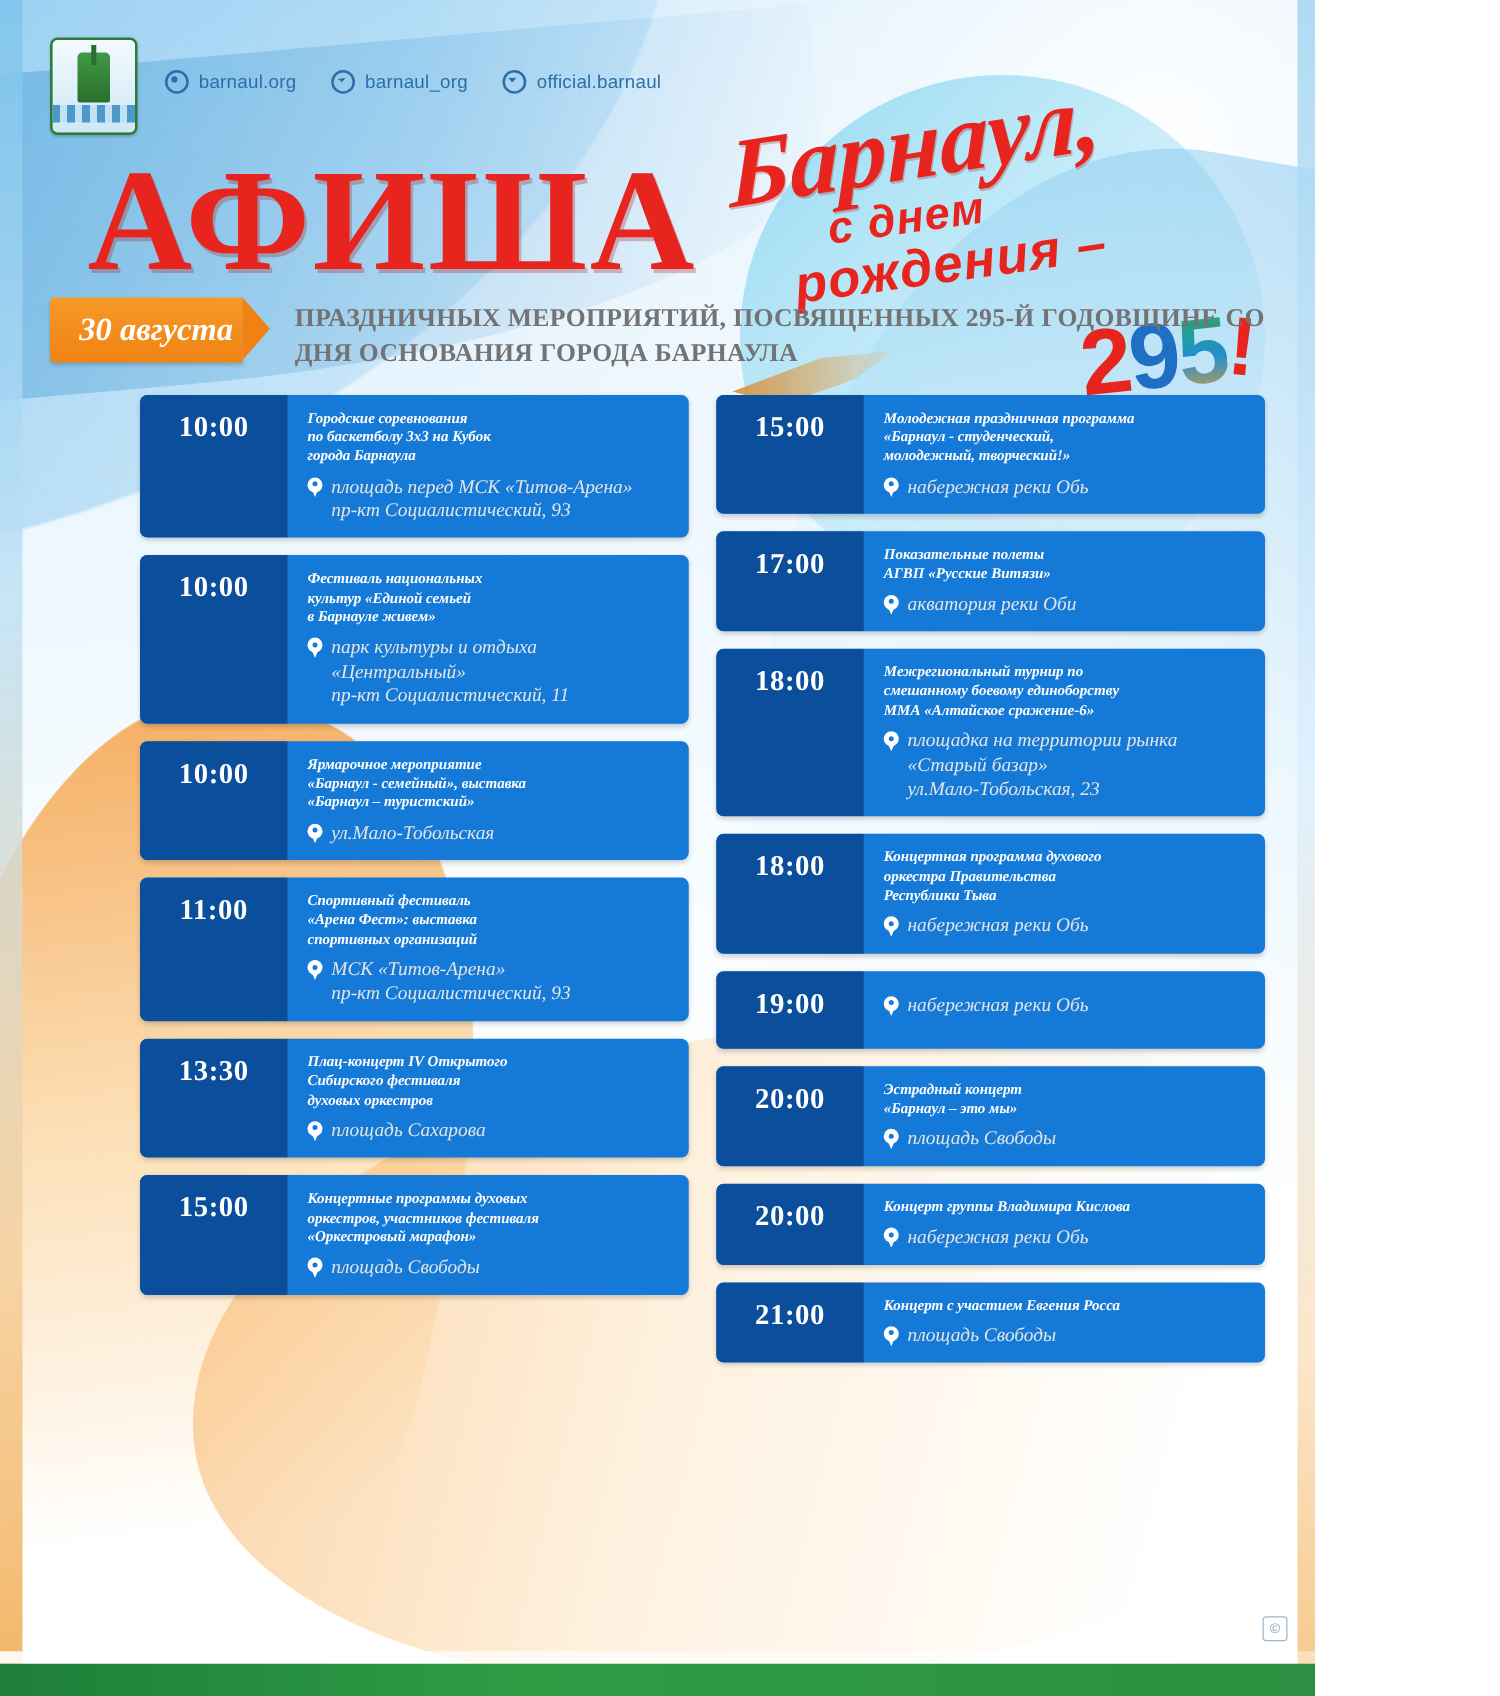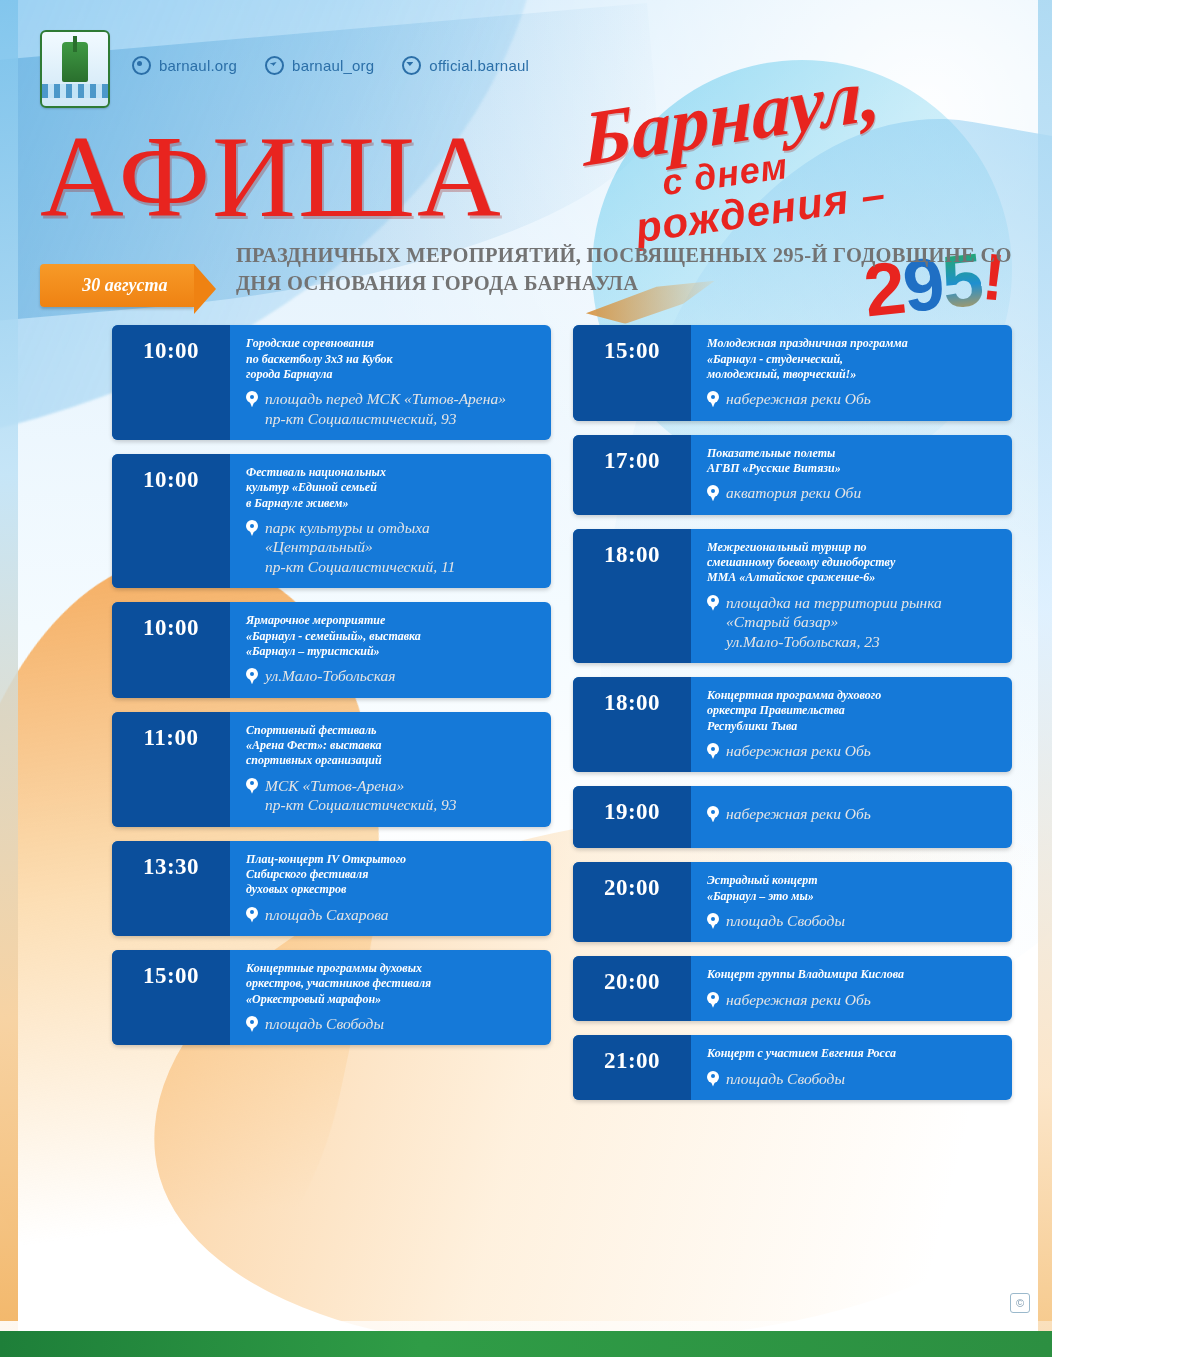--- a/index.html
+++ b/index.html
@@ -193,25 +193,26 @@
   
   .title-row {
     position: relative;
     margin-top: 14px;
     padding: 0 40px;
     display: flex;
     align-items: flex-start;
   }
   .afisha {
     font-family: "Liberation Serif", serif;
-    font-weight: normal;
+    font-weight: bold;
     font-size: 116px;
     line-height: 0.95;
     letter-spacing: 2px;
     color: #e8241f;
+    margin-left: 30px;
     text-shadow: 2px 3px 0 rgba(160,20,15,0.28);
   }
   .birthday-logo {
     position: absolute;
     right: 48px; top: -54px;
     width: 430px; height: 260px;
     color: #e8241f;
     transform: rotate(-2deg);
   }
   .bl-line1 {
@@ -285,28 +286,27 @@
   
   .sub-row {
     position: relative;
     margin-top: 6px;
     padding-left: 40px;
     display: flex;
     align-items: flex-start;
   }
   .date-badge {
     position: relative;
-    margin-top: 26px;
     width: 200px;
     background: linear-gradient(180deg,#f79a28,#ef8212);
     color: #ffffff;
     font-family: "Liberation Serif", serif;
     font-style: italic;
     font-weight: bold;
-    font-size: 18px;
+    font-size: 26px;
     text-align: center;
     padding: 11px 0 11px 16px;
     border-radius: 4px 0 0 4px;
     box-shadow: 0 2px 3px rgba(0,0,0,.2);
   }
   .date-badge:after {
     content: "";
     position: absolute;
     right: -22px; top: 0;
     border-top: 25px solid transparent;

